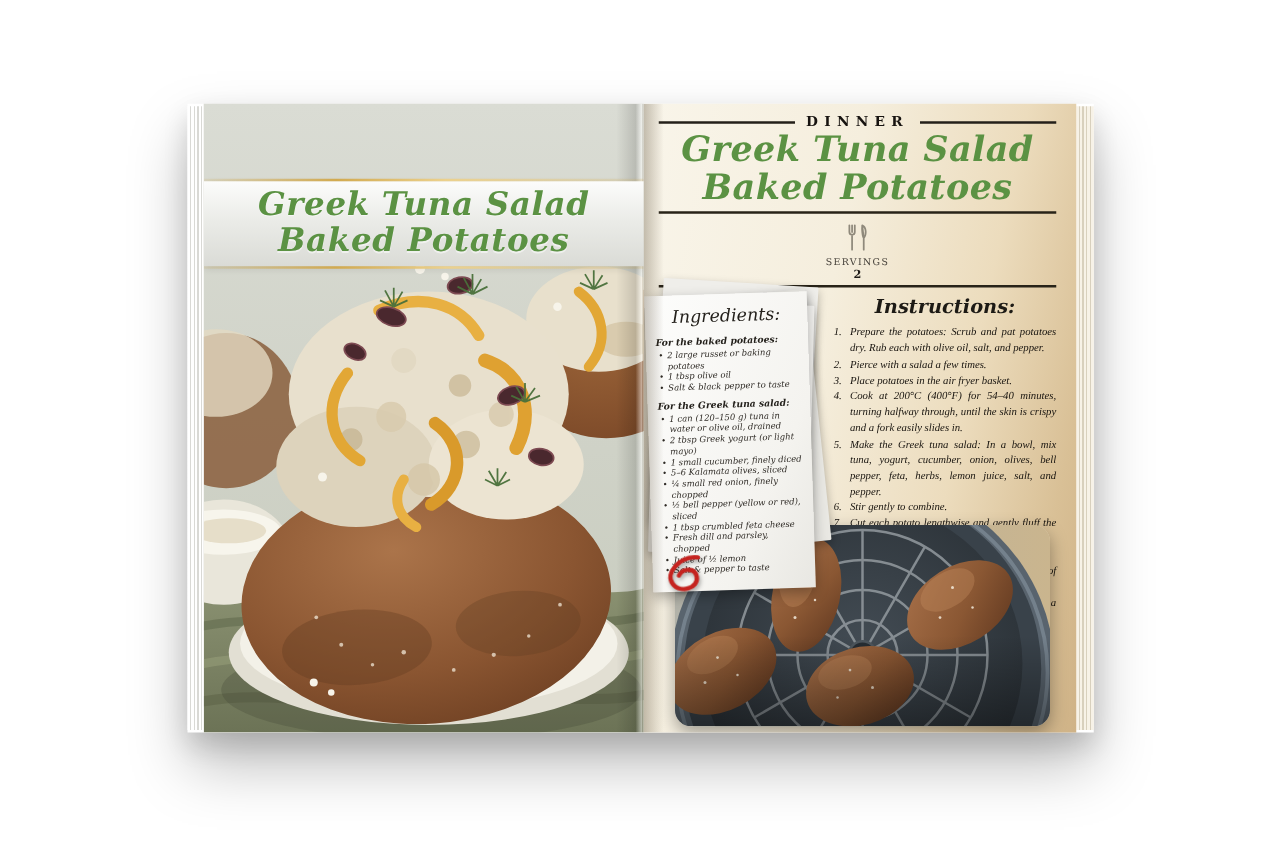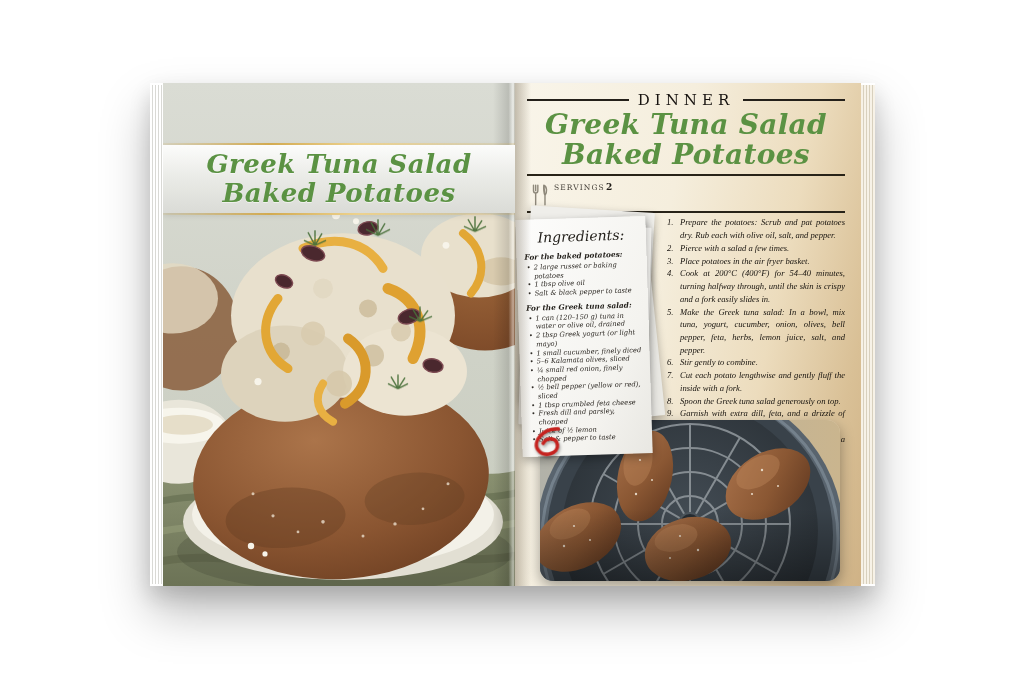--- a/index.html
+++ b/index.html
@@ -32,28 +32,28 @@
   .banner::before,.banner::after{content:"";position:absolute;left:0;right:0;height:2px;
         background:linear-gradient(to right,rgba(214,176,86,.15),#d2aa50 30%,#ecd18d 55%,rgba(214,176,86,.2) 95%);}
   .banner::before{top:-2px;} .banner::after{bottom:-2px;}
   .banner-title{color:#5b9243;font-weight:bold;font-style:italic;font-size:26px;line-height:1.1;
         text-align:center;letter-spacing:.5px;text-shadow:0 1px 0 rgba(255,255,255,.5);}
 
   
   .rp-inner{position:absolute;inset:0;padding:6px 16px 0 12px;box-sizing:border-box;z-index:2;}
   .dinner-row{display:flex;align-items:center;gap:9px;margin-top:2px;}
   .dinner-row .hline{flex:1;height:2px;background:#24201a;}
-  .dinner-label{font-size:15px;font-weight:normal;letter-spacing:5px;color:#171310;text-align:center;}
+  .dinner-label{font-size:11px;font-weight:bold;letter-spacing:5px;color:#171310;text-align:center;}
   .rp-title{margin:1px 0 4px 0;text-align:center;color:#5b9243;font-weight:bold;font-style:italic;
         font-size:28px;line-height:1.08;letter-spacing:.3px;}
   .rule{height:2px;background:#282318;margin:0;}
 
   
   .stats{display:flex;margin:4px 0 3px 0;}
-  .stat{flex:1;display:flex;flex-direction:row;gap:1px;padding-top:2px;}
+  .stat{flex:1;display:flex;flex-direction:column;align-items:center;gap:1px;padding-top:2px;}
   .stat svg{width:26px;height:26px;stroke:#8f897b;fill:none;stroke-width:1.3;stroke-linecap:round;stroke-linejoin:round;}
   .stat-label{font-size:7.5px;letter-spacing:1.1px;color:#46413a;margin-top:1px;}
   .stat-value{font-size:9px;font-weight:bold;color:#1e1b17;}
 
   
   .content-row{position:relative;height:208px;margin-top:3px;}
   .ing-stack{position:absolute;left:-8px;top:0;width:132px;height:204px;z-index:2;}
   .sheet{position:absolute;background:#f3f2ee;box-shadow:0 3px 8px rgba(0,0,0,.28);border-radius:1px;}
   .s1{left:6px;top:-7px;width:124px;height:196px;transform:rotate(3.5deg);background:#efeeea;}
   .s2{left:10px;top:4px;width:126px;height:202px;transform:rotate(-6deg);background:#e9e8e3;}
@@ -281,20 +281,21 @@
                     </ul>
                 </div>
                 </div>
               <svg class="paperclip" viewBox="0 0 60 56">
                 <path d="M46,10 C28,2 8,14 12,27 C16,40 36,40 38,29 C40,19 28,15 21,21" fill="none" stroke="#c5231f" stroke-width="4.6" stroke-linecap="round" transform="rotate(-18 30 28)"></path>
               </svg>
             </div>
           </div>
 
           <div class="instructions">
+            <div class="ins-heading">Instructions:</div>
             <ol class="ins-list">
 
             <li>Prepare the potatoes: Scrub and pat potatoes dry. Rub each with olive oil, salt, and pepper.</li>
                 <li>Pierce with a salad a few times.</li>
                 <li>Place potatoes in the air fryer basket.</li>
                 <li>Cook at 200°C (400°F) for 54–40 minutes, turning halfway through, until the skin is crispy and a fork easily slides in.</li>
                 <li>Make the Greek tuna salad: In a bowl, mix tuna, yogurt, cucumber, onion, olives, bell pepper, feta, herbs, lemon juice, salt, and pepper.</li>
                 <li>Stir gently to combine.</li>
                 <li>Cut each potato lengthwise and gently fluff the inside with a fork.</li>
                 <li>Spoon the Greek tuna salad generously on top.</li>

